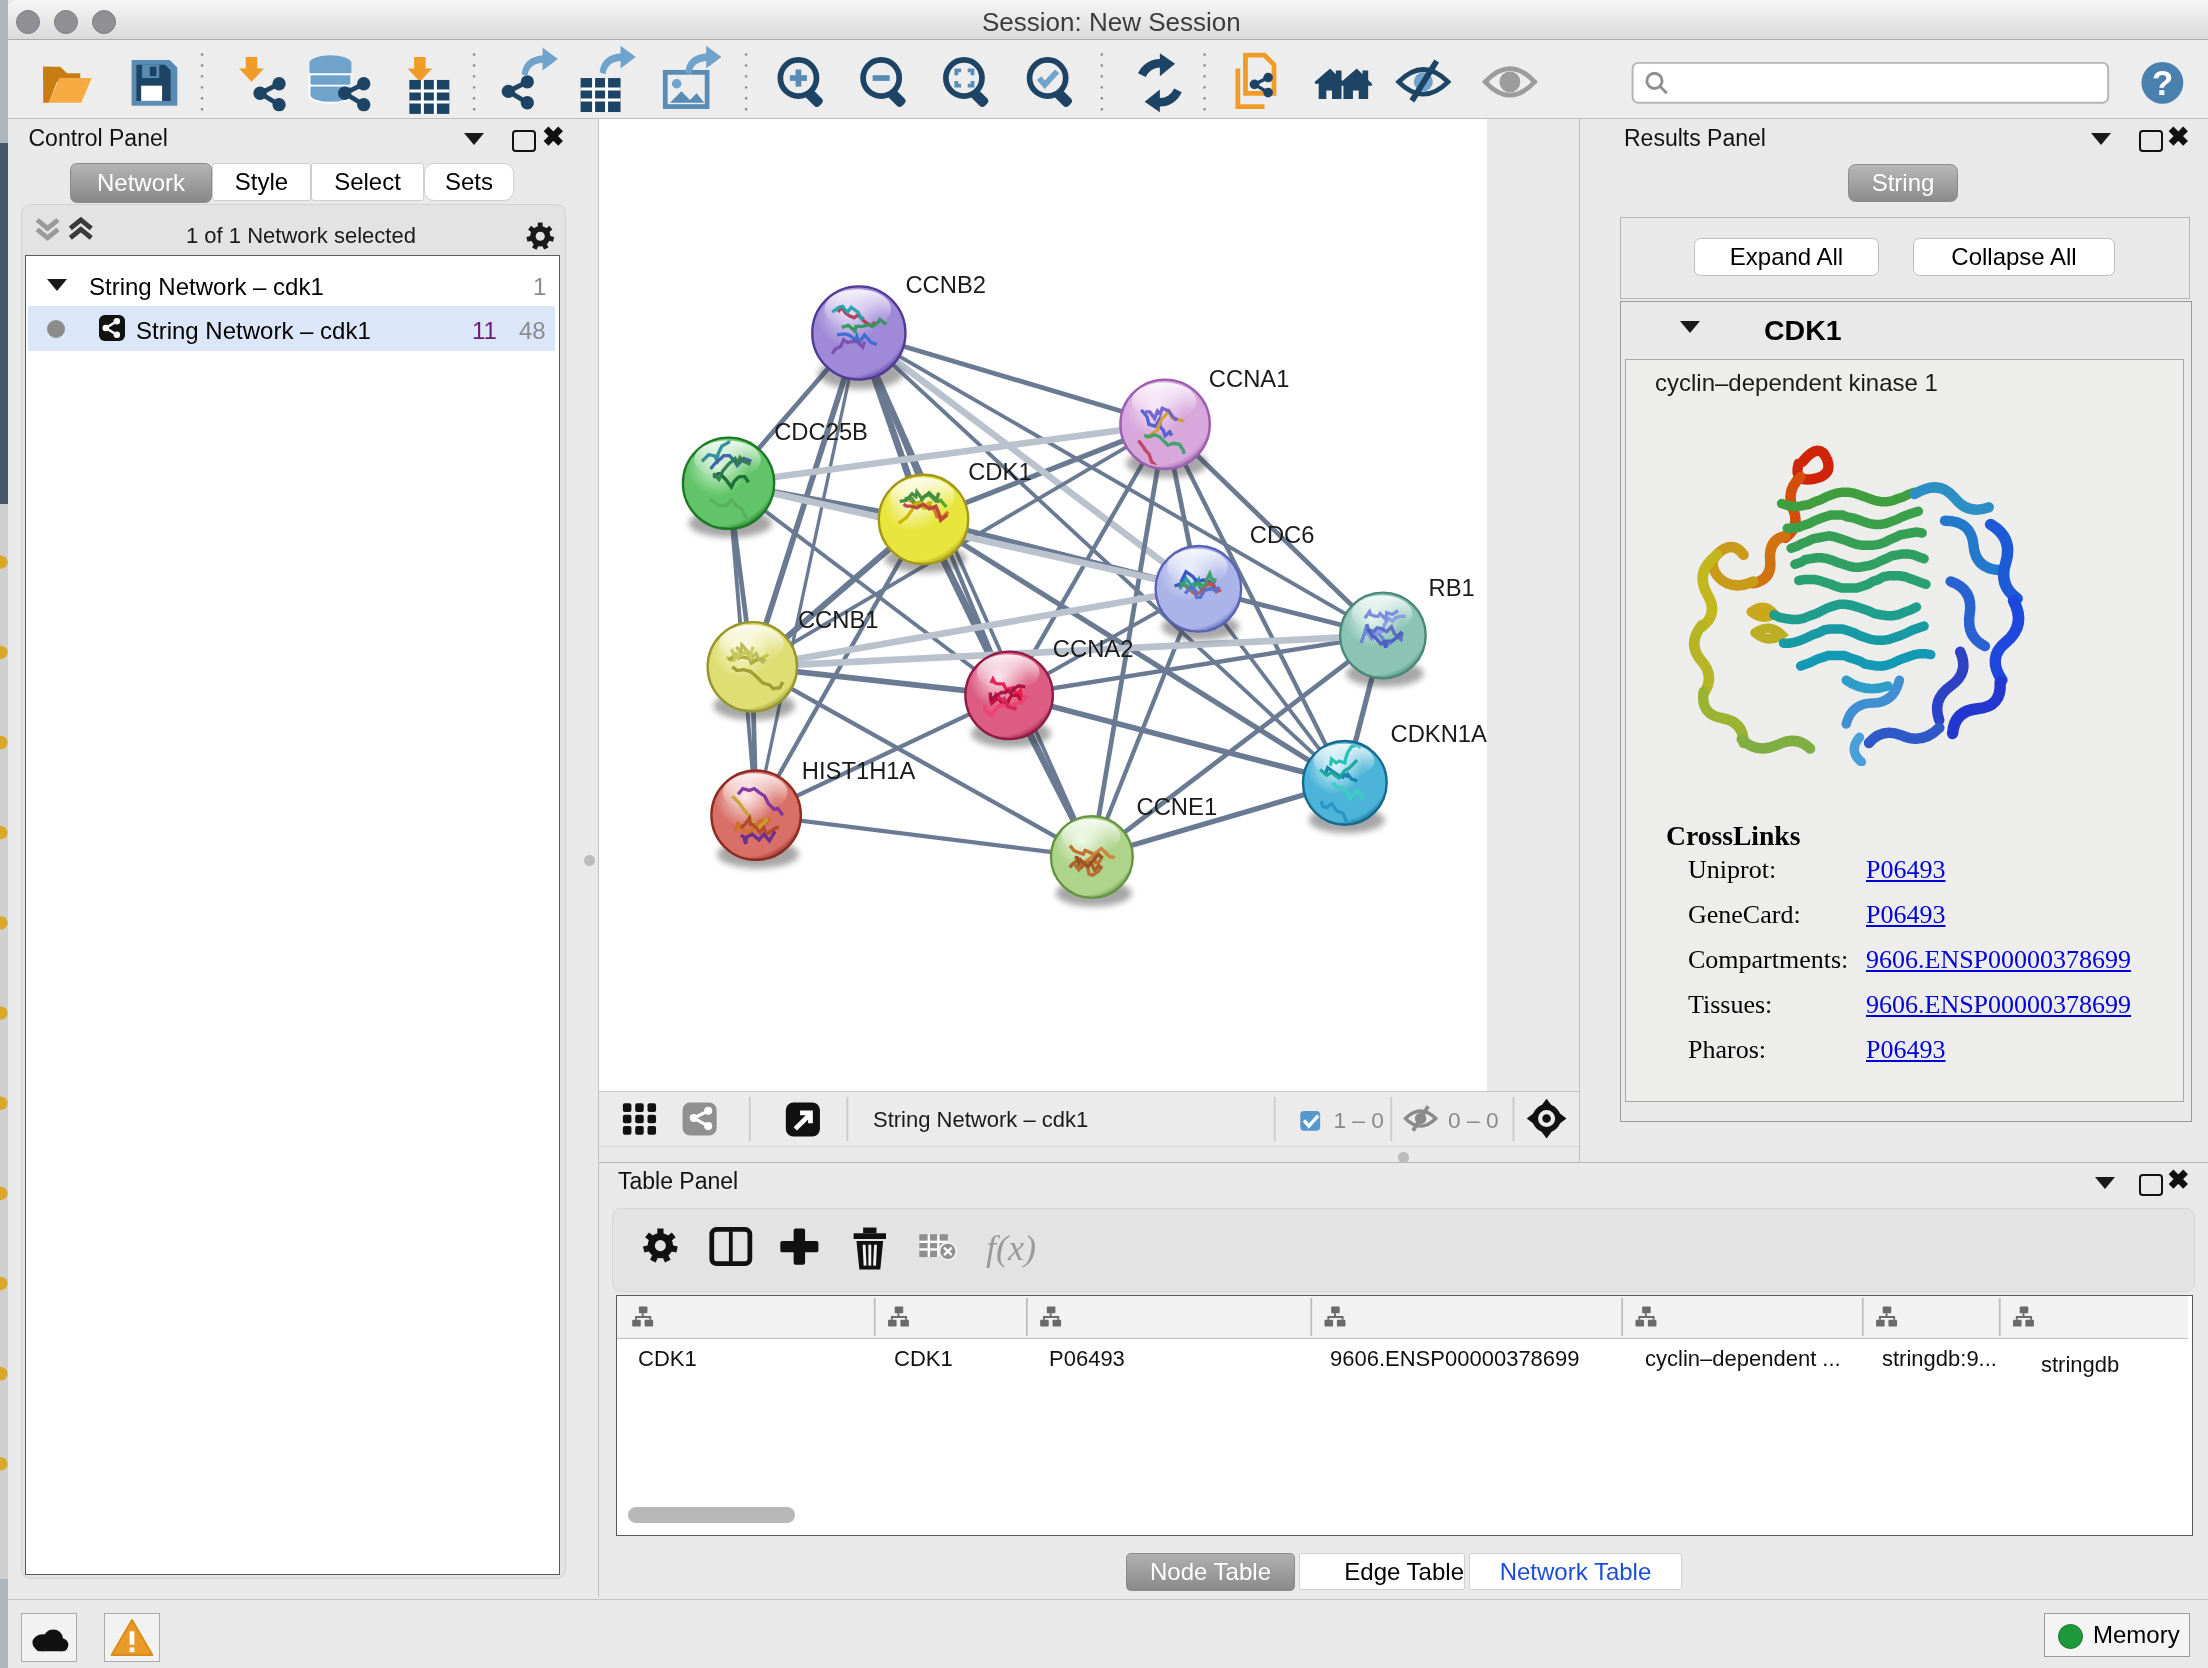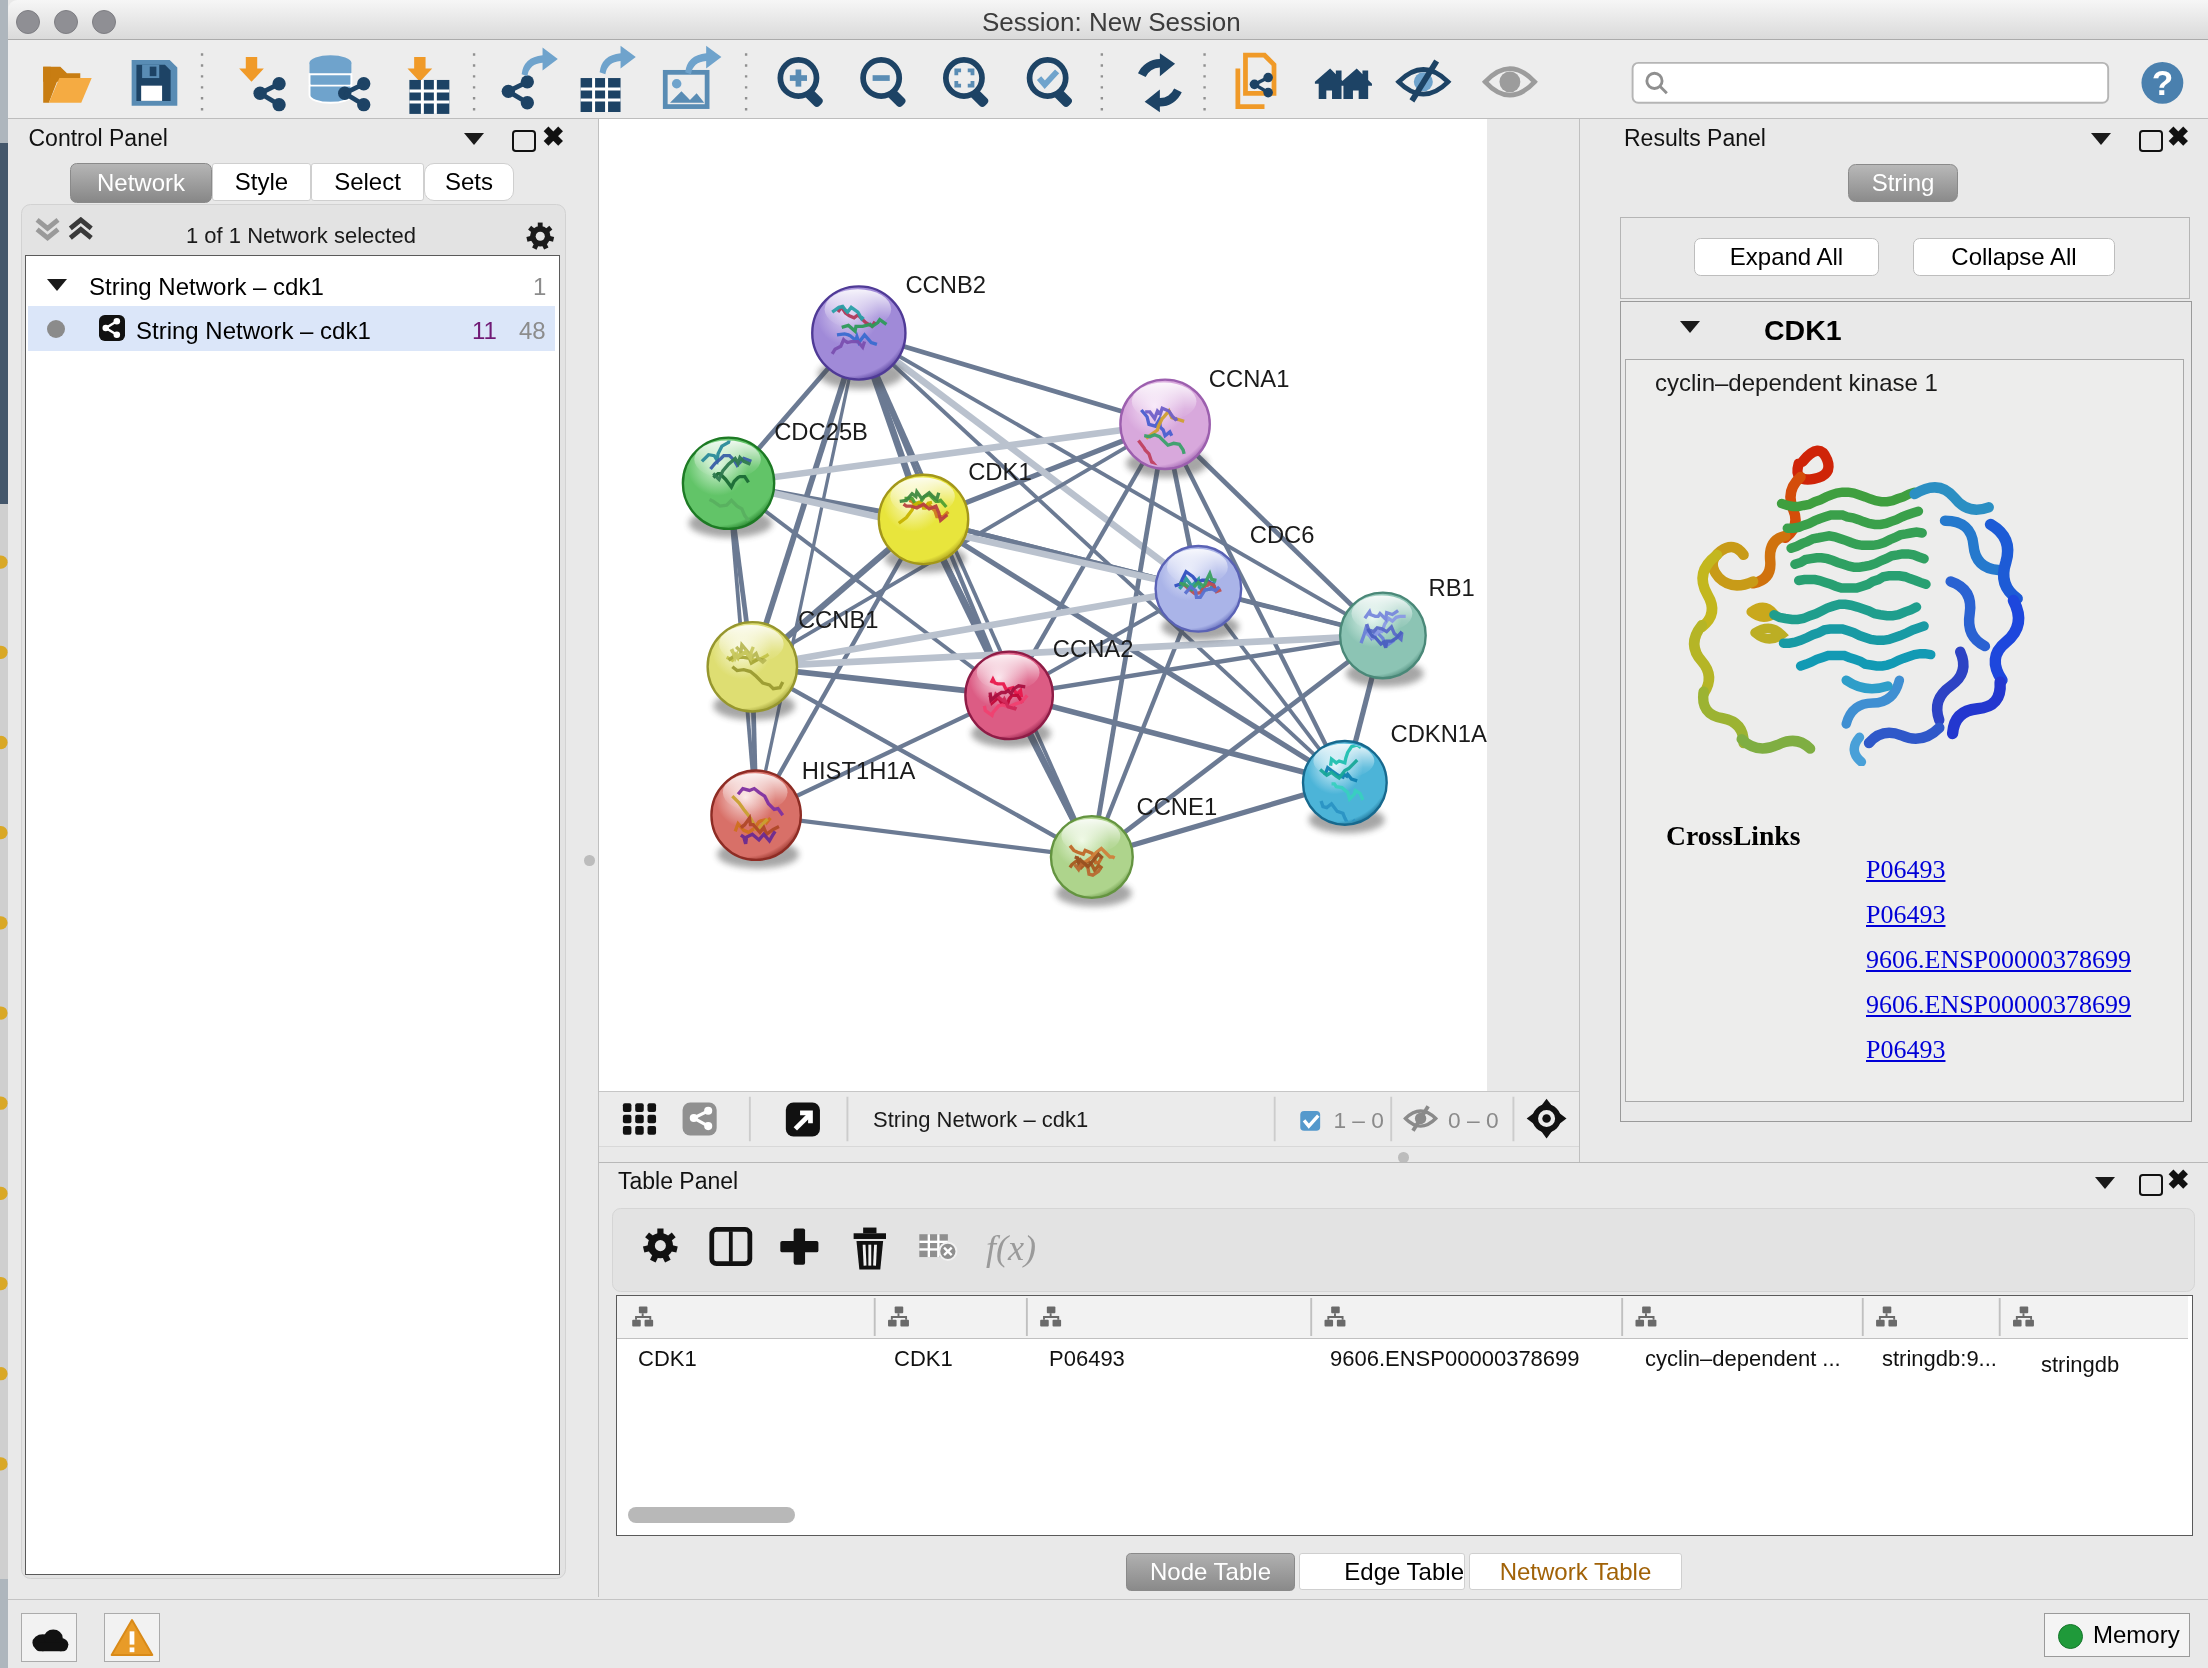--- a/index.html
+++ b/index.html
@@ -619,20 +619,27 @@
 <path d="M306 156 q24 8 20 34 q-4 24 16 34" stroke="#2a62d2" stroke-width="11"></path>
 <path d="M316 230 q10 22 -10 36 q-20 14 -12 36" stroke="#2d43c4" stroke-width="11"></path>
 <path d="M294 310 q-18 18 -40 8 q-20 -8 -34 8" stroke="#2f58c9" stroke-width="11"></path>
 <path d="M252 260 q-6 24 -28 24 q-22 0 -28 22" stroke="#3f8fd2" stroke-width="10"></path>
 <path d="M210 320 q-12 14 2 26" stroke="#49a0d8" stroke-width="10"></path>
 <path d="M196 260 q20 14 44 6" stroke="#2e9ec9" stroke-width="10"></path>
 </g>
       </svg></div>
 
   <div class="abs" style="left:1666px;top:820px;font-size:27.6px;font-weight:bold;color:#000;font-family:'Liberation Serif',serif;">CrossLinks</div>
+  <div id="xlinks" class="abs" style="left:1688px;top:847px;font-size:26px;color:#000;font-family:'Liberation Serif',serif;line-height:45px;">
+    <div>Uniprot:</div>
+      <div>GeneCard:</div>
+      <div>Compartments:</div>
+      <div>Tissues:</div>
+      <div>Pharos:</div>
+  </div>
   <div id="xlinkv" class="abs" style="left:1866px;top:847px;font-size:26px;color:#0000d8;font-family:'Liberation Serif',serif;line-height:45px;text-decoration:underline;">
     <div>P06493</div>
       <div>P06493</div>
       <div>9606.ENSP00000378699</div>
       <div>9606.ENSP00000378699</div>
       <div>P06493</div>
   </div>
 
   <div class="abs" style="left:599px;top:1162px;width:1609px;height:437px;background:#e9e9e9;border-top:1px solid #b8b8b8;"></div>
   <div class="abs hdrlabel" style="left:618px;top:1168px;">Table Panel</div>
@@ -742,21 +749,21 @@
   <div class="abs" style="left:713px;top:7.6px;">9606.ENSP00000378699</div>
   <div class="abs" style="left:1028px;top:7.6px;">cyclin–dependent ...</div>
   <div class="abs" style="left:1265px;top:7.6px;">stringdb:9...</div>
   <div class="abs" style="left:1424px;top:14px;">stringdb</div>
 </div>
 <div class="abs" style="left:11.4px;top:211px;width:167px;height:16px;background:#b8b8b8;border-radius:8.6px;"></div>
 </div>
 
   <div class="abs" style="left:1126px;top:1553px;width:167px;height:36px;background:linear-gradient(#b0b0b0,#8a8a8a);border:1px solid #8a8a8a;border-radius:4.8px;color:#fff;font-size:24px;text-align:center;line-height:36px;">Node Table</div>
   <div class="abs" style="left:1299px;top:1553px;width:164px;height:35px;background:#fff;border:1px solid #cfcfcf;border-radius:2.9px;color:#000;font-size:24px;text-align:right;line-height:35px;">Edge Table</div>
-  <div class="abs" style="left:1469px;top:1553px;width:211px;height:35px;background:#fff;border:1px solid #cfcfcf;border-radius:2.9px;color:#a16207;font-size:24px;text-align:center;line-height:35px;">Network Table</div>
+  <div class="abs" style="left:1469px;top:1553px;width:211px;height:35px;background:#fff;border:1px solid #cfcfcf;border-radius:2.9px;color:#1d4ed8;font-size:24px;text-align:center;line-height:35px;">Network Table</div>
 
   <div class="abs" style="left:7.6px;top:1599px;width:2201px;height:69px;background:#e9e9e9;border-top:1px solid #c4c4c4;"></div>
   <div class="abs" id="cloudbtn" style="left:21px;top:1613px;width:54px;height:47px;background:#f2f2f2;border:1px solid #ababab;"><svg width="54" height="47" viewBox="0 0 57 49">
 <g fill="#111111">
 <ellipse cx="22" cy="30" rx="11" ry="9"></ellipse>
 <ellipse cx="33" cy="25" rx="10" ry="9"></ellipse>
 <ellipse cx="41" cy="32" rx="8" ry="7"></ellipse>
 <rect x="14" y="30" width="34" height="9" rx="4.5"></rect>
 </g>
 </svg></div>

